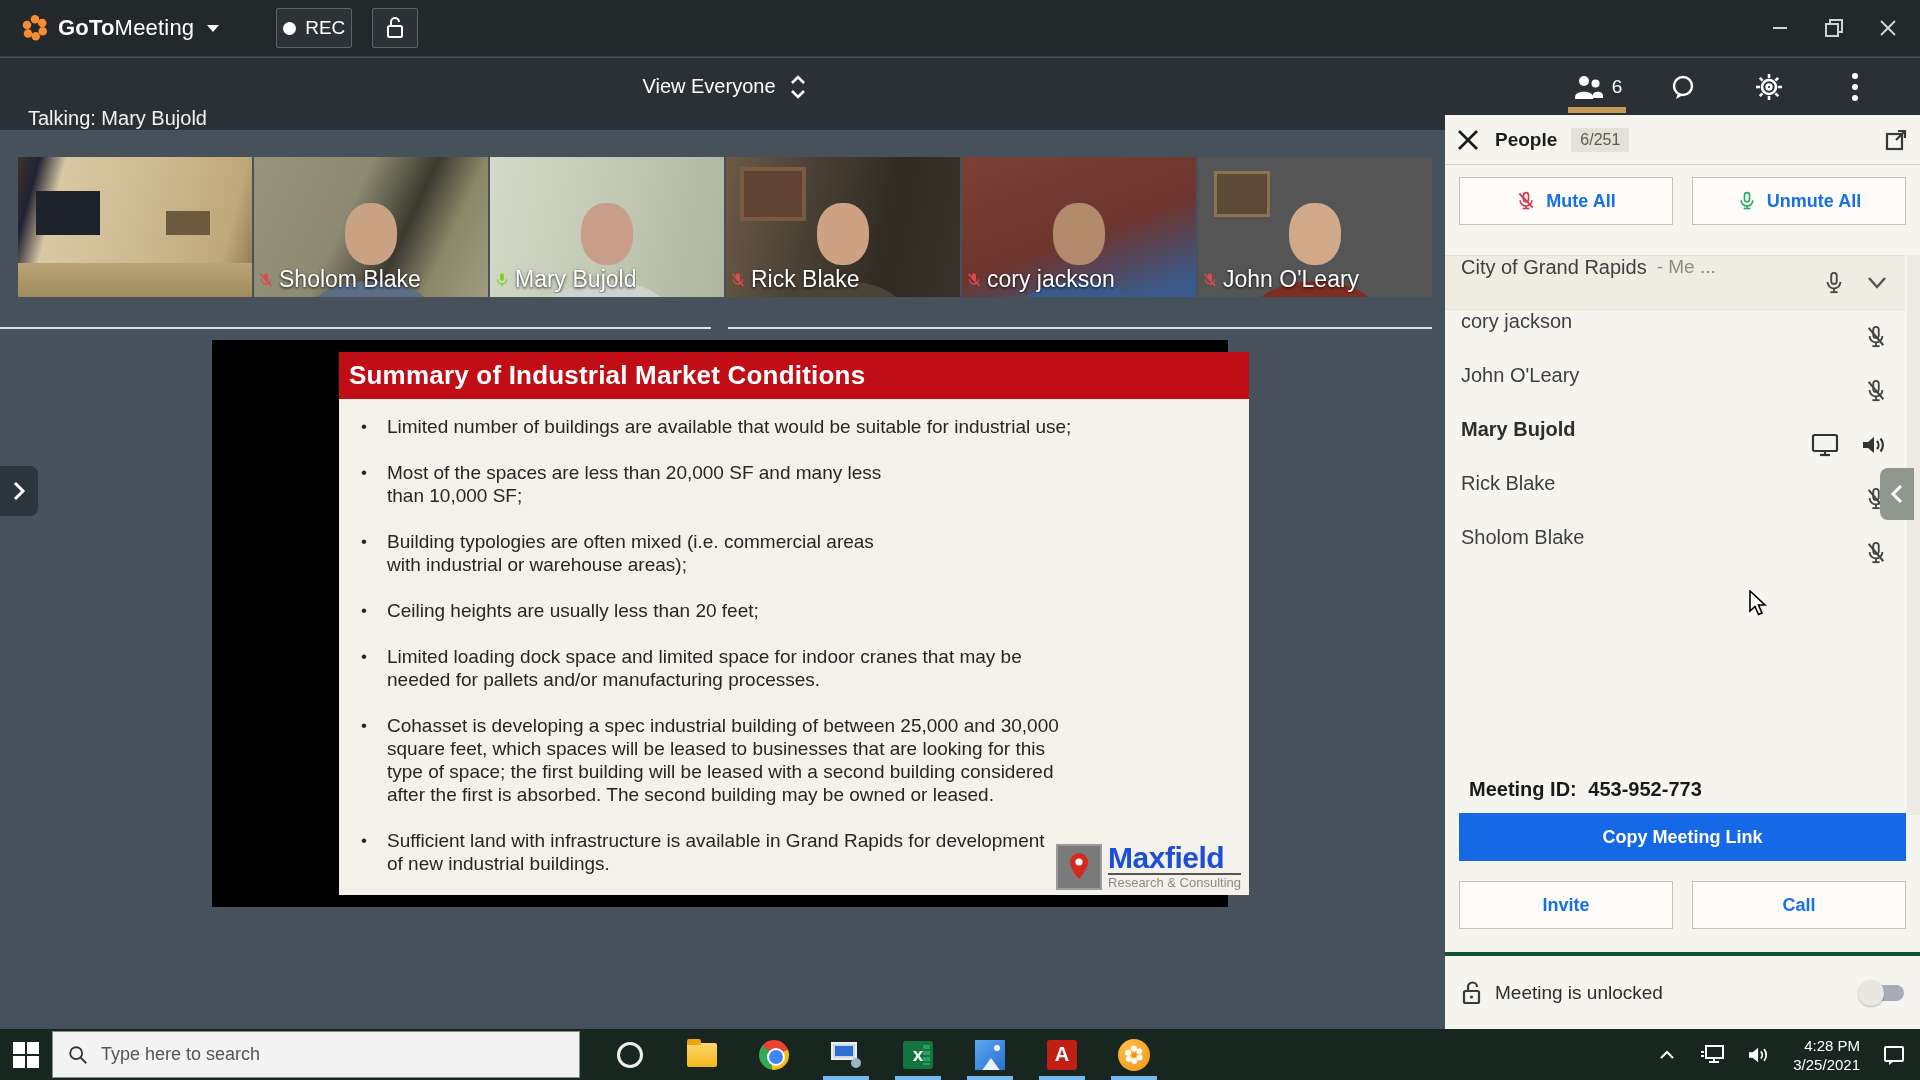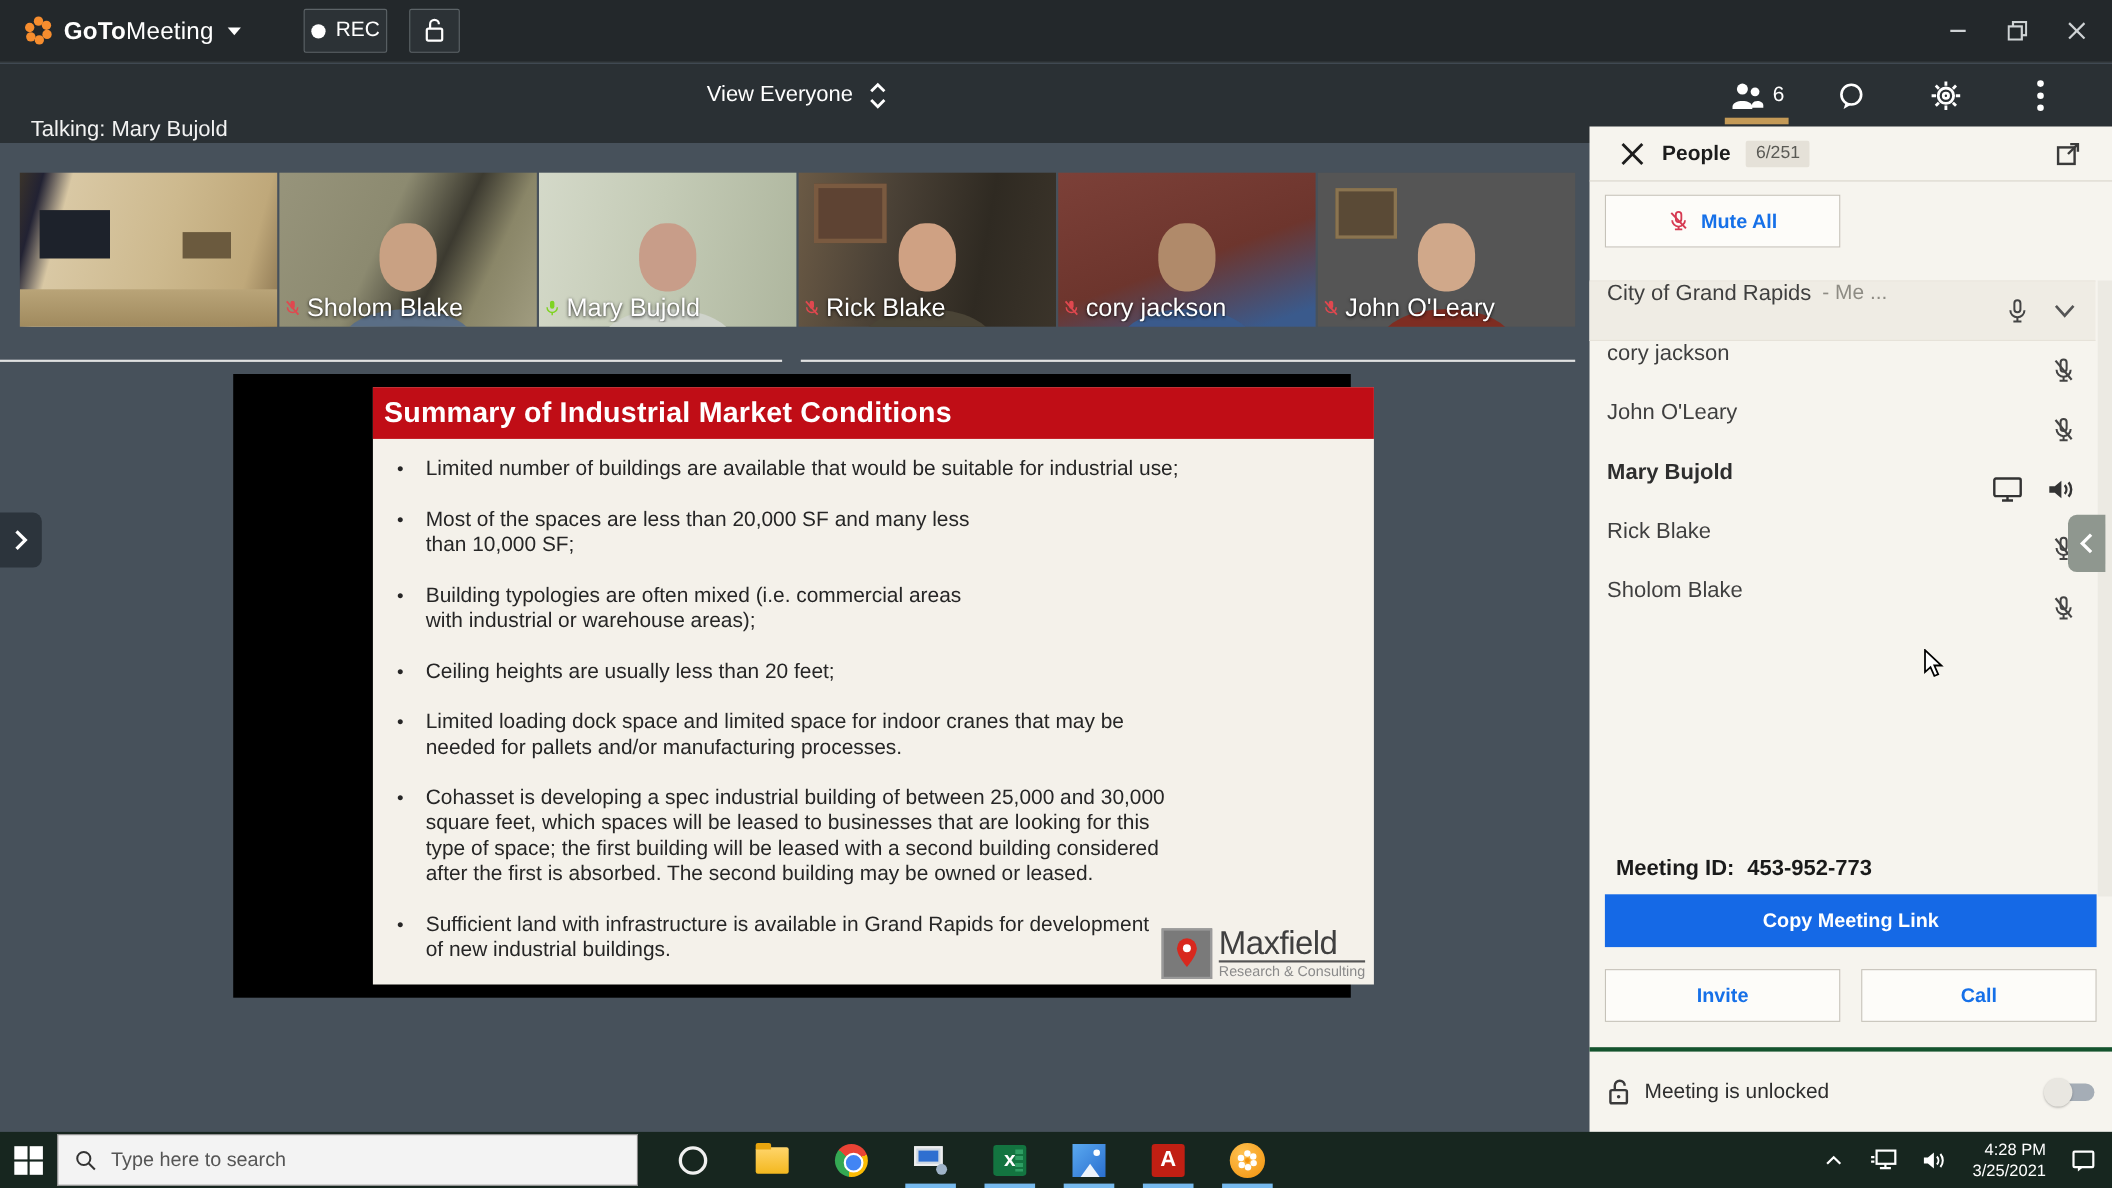--- a/index.html
+++ b/index.html
@@ -51,30 +51,30 @@
 
   
   .screenshare { position:absolute; left:212px; top:340px; width:1016px; height:567px; background:#000; }
   .slide { position:absolute; left:127px; top:12px; width:910px; height:543px; background:#f4f1ea; }
   .slide-title { height:47px; background:#c00d16; color:#fff; font-weight:bold; font-size:26px; display:flex; align-items:center; padding-left:10px; letter-spacing:.2px; }
   .bullets { list-style:none; padding:16px 28px 0 48px; display:flex; flex-direction:column; gap:23px; }
   .bullets li { position:relative; font-size:19px; line-height:23px; color:#262626; max-width:672px; }
   .bullets li::before { content:"\2022"; position:absolute; left:-26px; top:0; font-size:17px; color:#262626; }
   .mx-logo { position:absolute; right:4px; bottom:2px; display:flex; align-items:center; gap:6px; background:#f4f1ea; padding:2px 4px; }
   .mx-mark { width:46px; height:46px; background:#7a7a7a; border:2px solid #9a9a9a; display:flex; align-items:center; justify-content:center; }
-  .mx-text .mx-name { font-size:30px; font-weight:normal; color:#404040; line-height:30px; letter-spacing:-.5px; }
+  .mx-text .mx-name { font-size:30px; font-weight:bold; color:#1d4ed8; line-height:30px; letter-spacing:-.5px; }
   .mx-text .mx-tag { font-size:13px; color:#8a8a8a; border-top:2px solid #555; line-height:16px; }
 
   
   .handle-left { position:absolute; left:0; top:466px; width:38px; height:50px; background:#2c343c; border-radius:0 8px 8px 0; display:flex; align-items:center; justify-content:center; cursor:pointer; }
   .handle-right { position:absolute; left:1880px; top:468px; width:34px; height:52px; background:#8f978f; border-radius:8px 0 0 8px; display:flex; align-items:center; justify-content:center; cursor:pointer; z-index:5; }
 
   
   .panel { position:absolute; left:1445px; top:115px; width:475px; height:914px; background:#f6f4ee; z-index:4; }
-  .panel-header { height:50px; display:flex; align-items:center; border-bottom:1px solid #d8d4cb; padding:0 28px; }
+  .panel-header { height:50px; display:flex; align-items:center; border-bottom:1px solid #d8d4cb; padding:0 12px; }
   .panel-title { font-size:19px; font-weight:bold; color:#1c1c1c; margin-left:16px; }
   .panel-badge { margin-left:14px; background:#e5e1d8; color:#5a5a55; font-size:16px; padding:3px 9px; border-radius:2px; }
   .popout { margin-left:auto; cursor:pointer; display:flex; }
   .mute-row { position:absolute; left:0; top:62px; width:475px; display:flex; justify-content:space-between; padding:0 14px; }
   .mute-btn { width:214px; height:48px; background:#fdfcf9; border:1px solid #c6c2b9; display:flex; align-items:center; justify-content:center; gap:10px; color:#1670e8; font-size:18px; font-weight:bold; cursor:pointer; }
   .plist { position:absolute; left:0; top:140px; width:460px; border-top:1px solid #e3dfd6; }
   .prow { height:54px; display:flex; padding:0 18px 0 16px; font-size:20px; color:#3f3f3f; }
   .prow.highlight { background:#efece4; border-bottom:1px solid #e6e2d9; }
   .prow .suffix { color:#8e8c84; margin-left:10px; font-size:19px; white-space:pre; }
   .prow .icons { margin-left:auto; display:flex; align-items:center; gap:22px; }
@@ -381,20 +381,29 @@
       <div class="mute-btn">
         <svg width="20" height="22" viewBox="0 0 24 24">
             <rect x="9" y="2" width="6" height="11" rx="3" fill="none" stroke="#d63a52" stroke-width="2"></rect>
             <path d="M5,11 a7,7 0 0 0 14,0" fill="none" stroke="#d63a52" stroke-width="2"></path>
             <line x1="12" y1="18" x2="12" y2="21" stroke="#d63a52" stroke-width="2"></line>
             <line x1="8" y1="21" x2="16" y2="21" stroke="#d63a52" stroke-width="2"></line>
             <line x1="4" y1="3" x2="20" y2="20" stroke="#d63a52" stroke-width="2.2"></line>
           </svg>
         <span>Mute All</span>
       </div>
+      <div class="mute-btn">
+        <svg width="20" height="22" viewBox="0 0 24 24">
+            <rect x="9" y="2" width="6" height="11" rx="3" fill="none" stroke="#2eac68" stroke-width="2"></rect>
+            <path d="M5,11 a7,7 0 0 0 14,0" fill="none" stroke="#2eac68" stroke-width="2"></path>
+            <line x1="12" y1="18" x2="12" y2="21" stroke="#2eac68" stroke-width="2"></line>
+            <line x1="8" y1="21" x2="16" y2="21" stroke="#2eac68" stroke-width="2"></line>
+          </svg>
+        <span>Unmute All</span>
+      </div>
     </div>
 
     <div class="plist">
       <div class="prow highlight">
         <span>City of Grand Rapids</span>
         <span class="suffix">- Me ...</span>
         <span class="icons">
           <svg width="22" height="24" viewBox="0 0 24 26" style="cursor:pointer;">
               <rect x="9" y="2" width="6" height="12" rx="3" fill="none" stroke="#444" stroke-width="2"></rect>
               <path d="M5,12 a7,7 0 0 0 14,0" fill="none" stroke="#444" stroke-width="2"></path>

